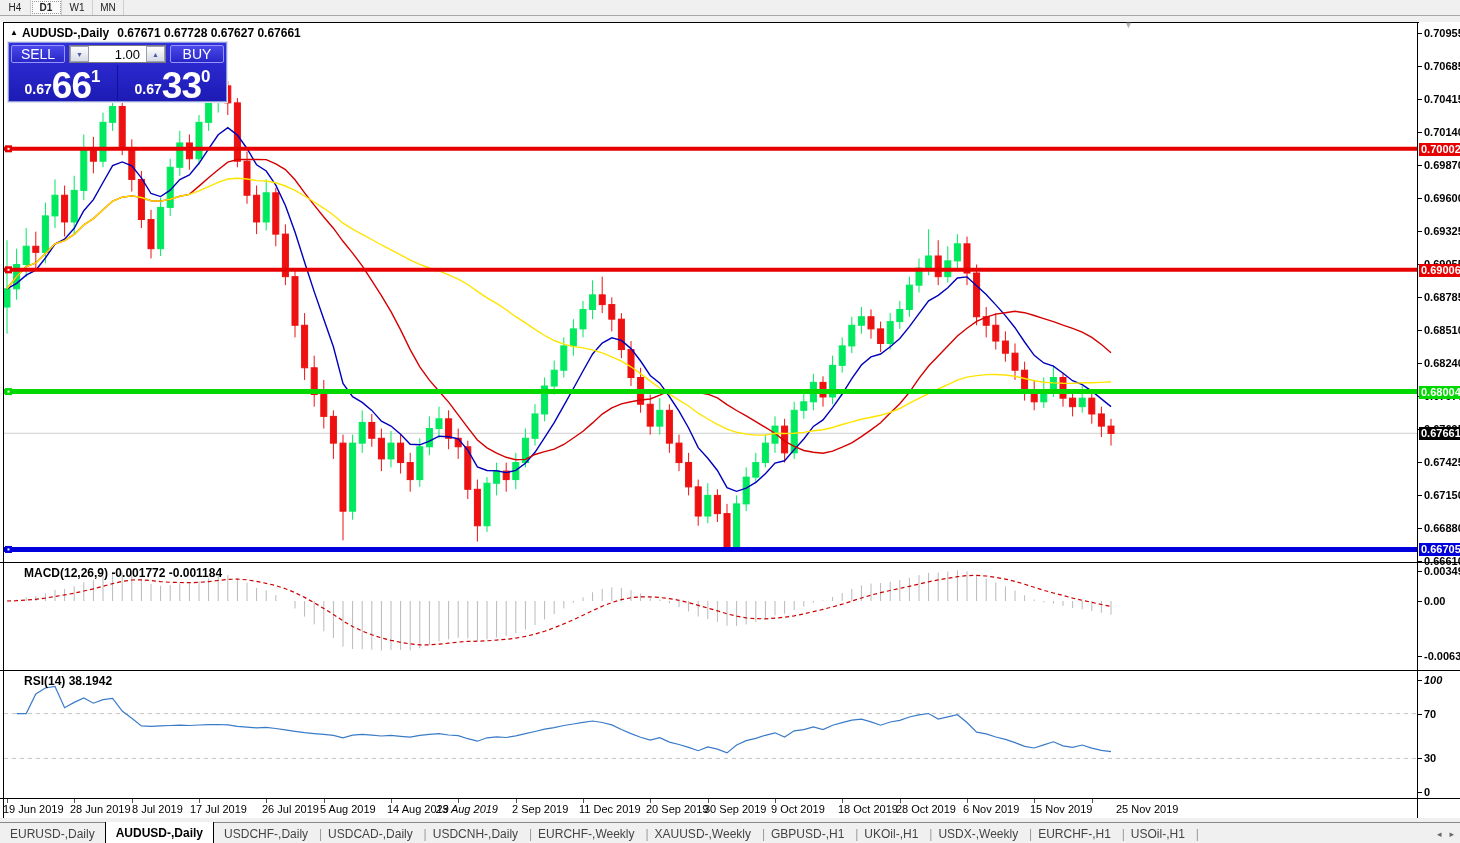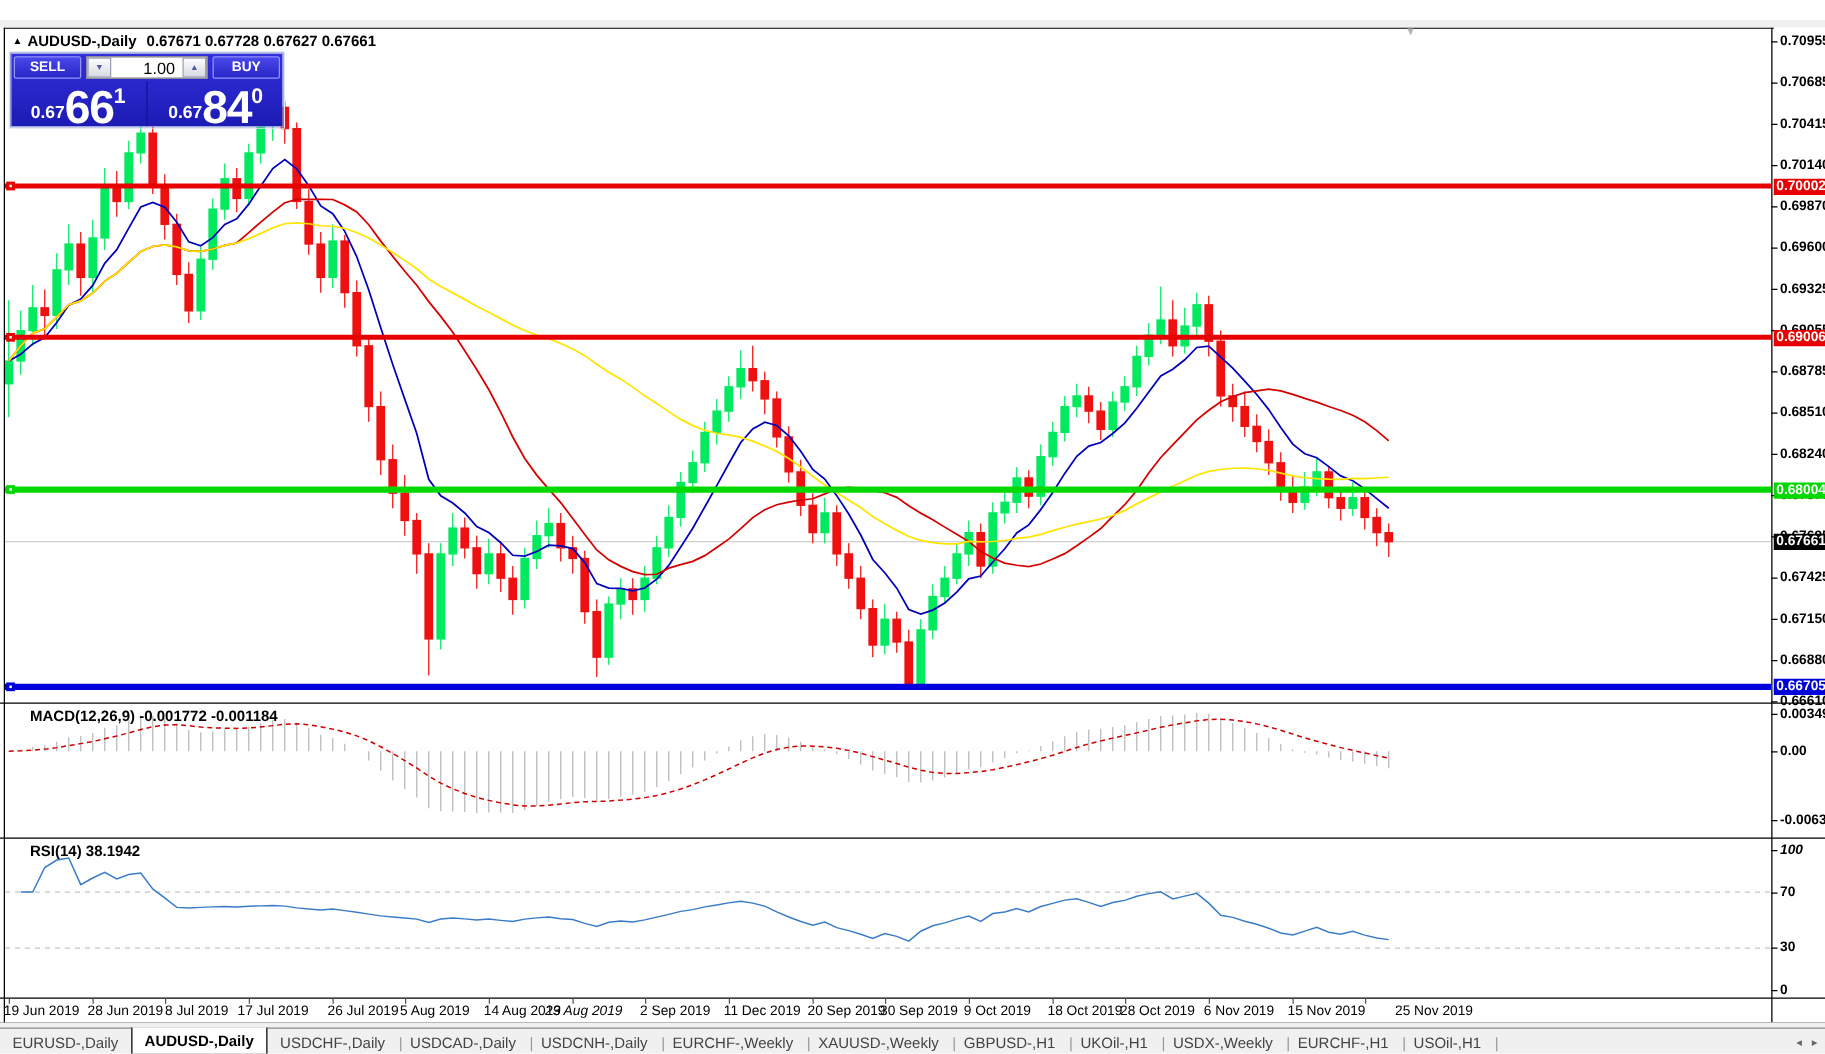--- a/index.html
+++ b/index.html
@@ -18,21 +18,21 @@
   .vaxis-line{position:absolute;left:1417px;top:22px;width:1px;height:796px;background:#000;z-index:4;}
   .sep{position:absolute;left:0;width:1460px;height:1px;background:#000;z-index:4;}
   .chart-title{position:absolute;left:10px;top:26px;font-size:12px;color:#000;z-index:6;font-weight:bold;}
   .chart-title .tri{font-size:8px;vertical-align:2px;margin-right:4px;font-weight:normal;}
   .chart-title .ohlc{font-weight:bold;margin-left:8px;}
   .scroll-marker{position:absolute;left:1124px;top:20px;font-size:9px;color:#b4b4b4;z-index:5;}
   
   .trade-panel{position:absolute;left:8px;top:42px;width:217px;height:58px;z-index:7;
      background:linear-gradient(#3230dc,#1d1bb4);border:1px solid #8f9bd8;box-shadow:0 0 0 1px #dfe3f2;}
   .tp-row{position:absolute;left:0;top:0;width:217px;height:22px;display:flex;}
-  .tp-btn{margin:2px;width:52px;font-size:11px;font-weight:bold;color:#fff;display:flex;align-items:center;
+  .tp-btn{margin:2px;width:52px;font-size:14px;font-weight:normal;color:#fff;display:flex;align-items:center;
      justify-content:center;background:linear-gradient(#4a48ea,#2826c6);border:1px solid #9694ff;border-radius:2px;}
   .stepper{flex:1;margin:2px 2px;display:flex;background:#fff;border:1px solid #7a7a7a;}
   .step-btn{width:17px;background:linear-gradient(#fdfdfd,#d8dbe4);border:1px solid #9aa0b8;color:#4a5aa8;
      font-size:7px;display:flex;align-items:center;justify-content:center;}
   .vol{flex:1;font-size:13px;color:#000;display:flex;align-items:center;justify-content:flex-end;padding-right:6px;}
   .tp-price{position:absolute;top:22px;height:36px;width:107px;color:#fff;display:flex;align-items:flex-end;
      justify-content:center;padding-bottom:2px;}
   .tp-price .sm{font-size:14px;font-weight:bold;margin-bottom:4px;}
   .tp-price .big{font-size:37px;font-weight:bold;line-height:30px;letter-spacing:-1px;}
   .tp-price .sup{font-size:17px;font-weight:bold;margin-bottom:14px;}
@@ -55,20 +55,26 @@
   .tab.active{background:#fff;border:1px solid #000;border-top:none;font-weight:bold;color:#000;margin-top:-1px;}
   .tab-arrows{position:absolute;right:6px;top:0;height:21px;display:flex;align-items:center;gap:8px;
      font-size:9px;color:#666;}
   svg{position:absolute;left:0;top:0;z-index:2;}
   .gutter{position:absolute;left:0;top:818px;width:1460px;height:4px;background:#f0f0f0;z-index:5;}
 </style>
 </head>
 <body>
 
 <div id="app">
+  <div class="toolbar">
+      <div class="tf-btn">H4</div>
+      <div class="tf-btn active">D1</div>
+      <div class="tf-btn">W1</div>
+      <div class="tf-btn">MN</div>
+    </div>
   <div class="strip"></div>
 
   <div class="frame"></div>
   <div class="vaxis-line"></div>
   <div class="sep" style="top:562px"></div>
   <div class="sep" style="top:670px"></div>
   <div class="sep" style="top:798px"></div>
   <div class="sep" style="top:818px"></div>
   <div class="gutter"></div>
 
@@ -478,21 +484,21 @@
       <div class="tp-btn">BUY</div>
     </div>
     <div class="tp-price" style="left:0">
       <span class="sm">0.67</span>
       <span class="big">66</span>
       <span class="sup">1</span>
     </div>
     <div class="tp-div"></div>
     <div class="tp-price" style="left:110px">
       <span class="sm">0.67</span>
-      <span class="big">84</span>
+      <span class="big">33</span>
       <span class="sup">0</span>
     </div>
   </div>
 
   <div class="ind-label" style="top:566px">
     <span>MACD(12,26,9)</span> <span style="font-weight:bold">-0.001772 -0.001184</span>
   </div>
   <div class="ind-label" style="top:674px">
     <span>RSI(14)</span> <span style="font-weight:bold">38.1942</span>
   </div>

